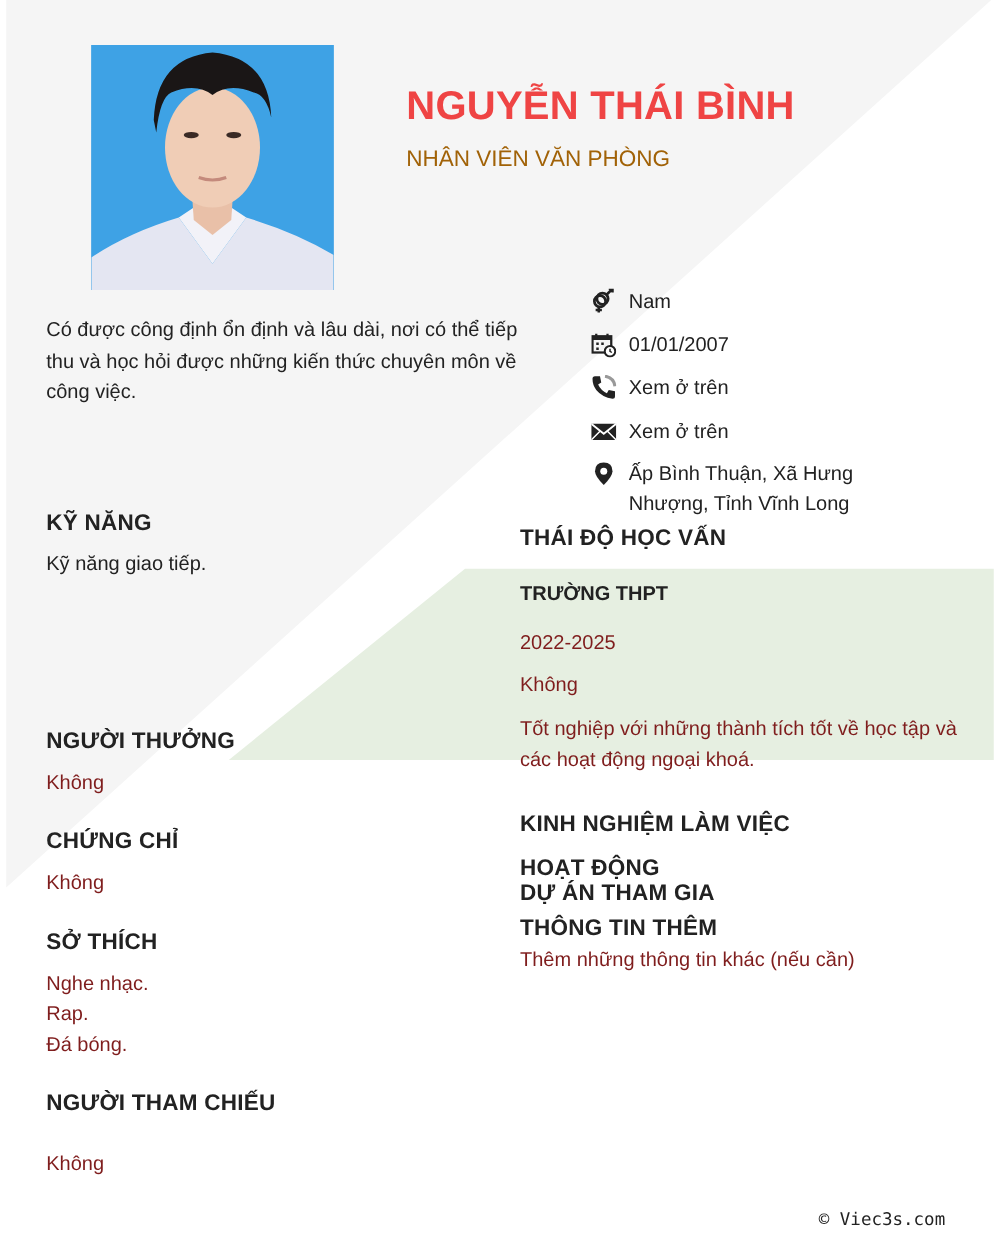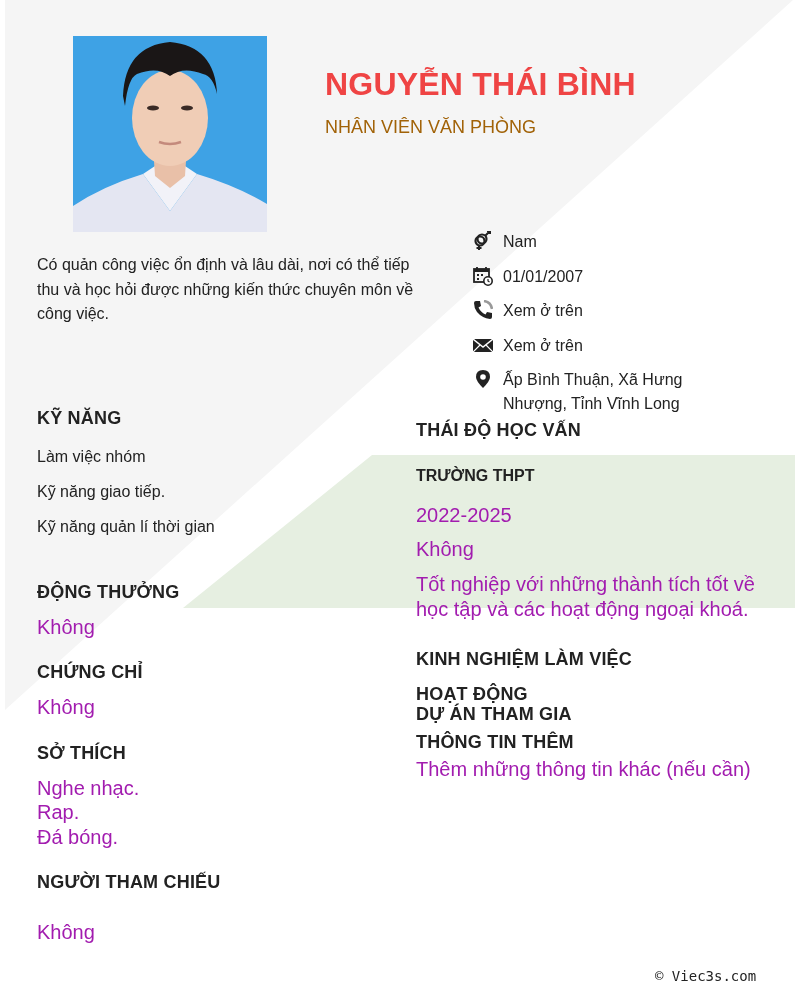--- a/index.html
+++ b/index.html
@@ -22,21 +22,21 @@
   .job { left:325px; top:117px; font-size:18px; color:#a16207; }
 
   .objective { left:37px; top:253px; width:380px; font-size:16px; line-height:24.5px; color:#222; }
 
   .contact { left:472px; top:230px; width:320px; }
   .contact-row { display:flex; align-items:flex-start; font-size:16px; line-height:24px; margin-bottom:10.5px; color:#222; }
   .contact-row .ic { width:22px; height:22px; margin-right:9px; flex:0 0 22px; display:flex; align-items:center; justify-content:center; }
   .contact-row .txt { width:200px; }
 
   .sec-title { font-size:18px; font-weight:bold; color:#222; letter-spacing:0.2px; }
-  .body-txt { font-size:20px; color:#a21caf; line-height:24.5px; }
+  .body-txt { font-size:16px; color:#7f1d1d; line-height:24.5px; }
 
   .skills { left:37px; top:408px; width:340px; }
   .skills .item { font-size:16px; line-height:24px; margin-top:11px; }
   .skills .first { margin-top:16px; }
 </style>
 </head>
 <body>
 
 <svg class="bg-shapes" viewBox="0 0 800 988" width="800" height="988">
   <polygon points="5,0 793,0 5,710" fill="#f5f5f5"></polygon>
@@ -59,21 +59,21 @@
     <ellipse cx="80" cy="72" rx="6" ry="2.5" fill="#3a2a25"></ellipse>
     <ellipse cx="114" cy="72" rx="6" ry="2.5" fill="#3a2a25"></ellipse>
 
     <path d="M86,106 Q97,110 108,106" stroke="#c48a7c" stroke-width="2.5" fill="none"></path>
   </svg>
 </div>
 
 <div class="abs name">NGUYỄN THÁI BÌNH</div>
 <div class="abs job">NHÂN VIÊN VĂN PHÒNG</div>
 
-<div class="abs objective">Có quản công việc ổn định và lâu dài, nơi có thể tiếp thu và học hỏi được những kiến thức chuyên môn về công việc.</div>
+<div class="abs objective">Có được công định ổn định và lâu dài, nơi có thể tiếp thu và học hỏi được những kiến thức chuyên môn về công việc.</div>
 
 <div class="abs contact">
   <div class="contact-row">
     <span class="ic">
       <svg width="20" height="20" viewBox="0 0 20 20">
           <circle cx="9" cy="8" r="4.5" stroke="#222" stroke-width="2.2" fill="none"></circle>
           <circle cx="7" cy="10" r="4.5" stroke="#222" stroke-width="2.2" fill="none"></circle>
           <path d="M12,5 L17,0 M14,0 L17,0 L17,3" stroke="#222" stroke-width="2" fill="none"></path>
           <path d="M6,14 L6,19 M3.5,17 L8.5,17" stroke="#222" stroke-width="2"></path>
         </svg>
@@ -120,26 +120,24 @@
           <path d="M10,1 Q17,1 17,8 Q17,12 10,19 Q3,12 3,8 Q3,1 10,1 Z" fill="#222"></path>
           <circle cx="10" cy="8" r="2.8" fill="#fff"></circle>
         </svg>
     </span>
     <span class="txt">Ấp Bình Thuận, Xã Hưng Nhượng, Tỉnh Vĩnh Long</span>
   </div>
 </div>
 
 <div class="abs skills">
   <div class="sec-title">KỸ NĂNG</div>
-  <div class="item first">Làm việc nhóm</div>
   <div class="item">Kỹ năng giao tiếp.</div>
-  <div class="item">Kỹ năng quản lí thời gian</div>
 </div>
 
-<div class="abs sec-title" style="left:37px; top:582px;">ĐỘNG THƯỞNG</div>
+<div class="abs sec-title" style="left:37px; top:582px;">NGƯỜI THƯỞNG</div>
 <div class="abs body-txt" style="left:37px; top:615px;">Không</div>
 
 <div class="abs sec-title" style="left:37px; top:662px;">CHỨNG CHỈ</div>
 <div class="abs body-txt" style="left:37px; top:695px;">Không</div>
 
 <div class="abs sec-title" style="left:37px; top:743px;">SỞ THÍCH</div>
 <div class="abs body-txt" style="left:37px; top:776px;">Nghe nhạc.</div>
 <div class="abs body-txt" style="left:37px; top:800px;">Rap.</div>
 <div class="abs body-txt" style="left:37px; top:825px;">Đá bóng.</div>
 

